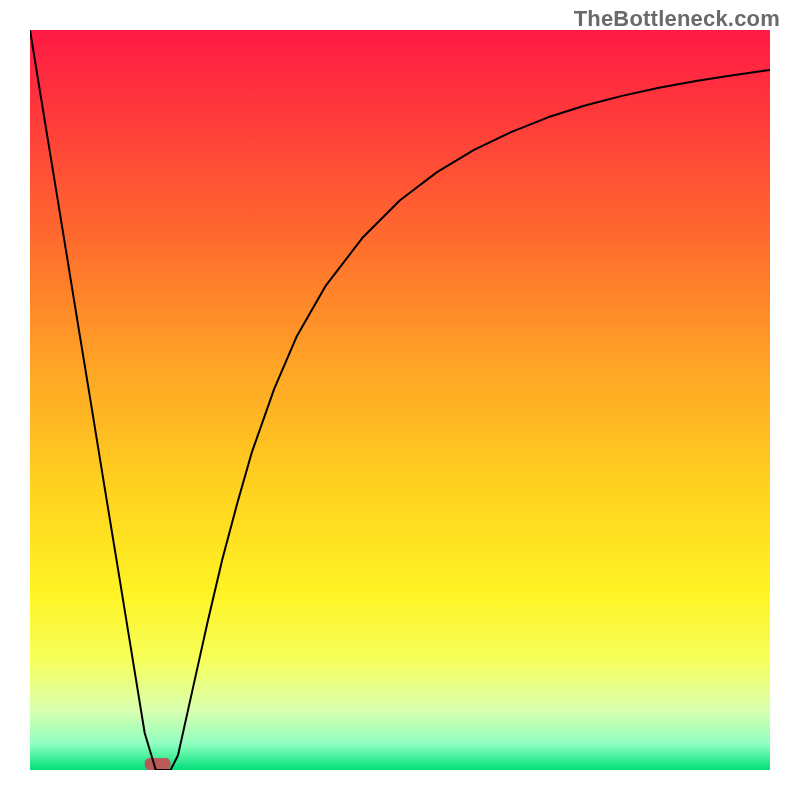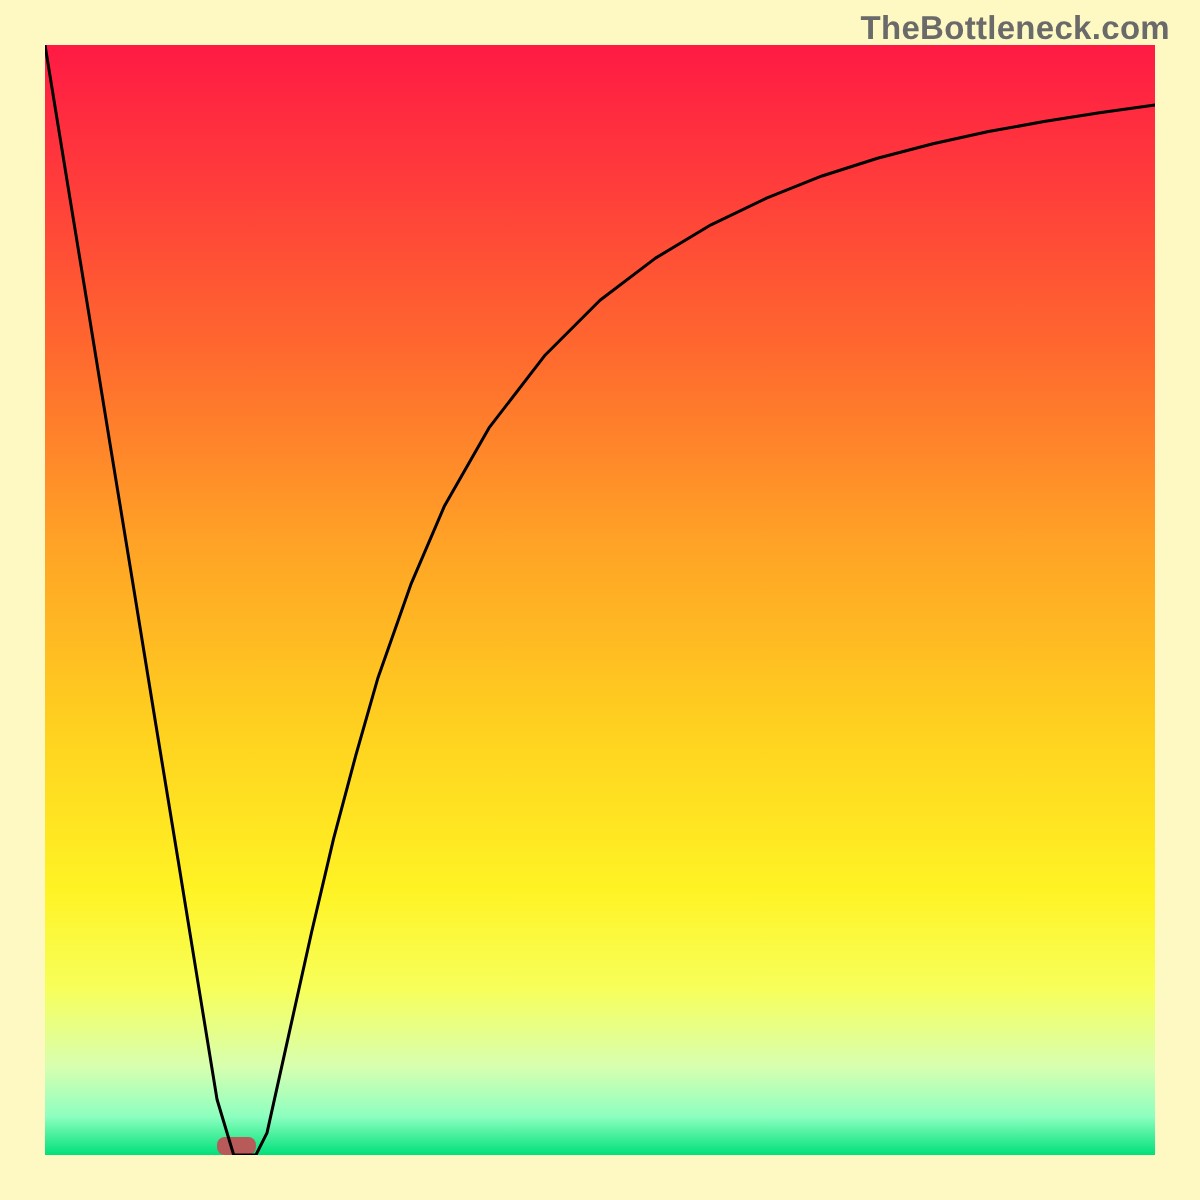--- a/index.html
+++ b/index.html
@@ -8,21 +8,21 @@
     width: 800px;
     height: 800px;
     overflow: hidden;
     background: #000;
     font-family: Arial, Helvetica, sans-serif;
   }
   .frame {
     position: relative;
     width: 800px;
     height: 800px;
-    background: #fef9c3;
+    background: #ffffff;
   }
   .plot-area {
     position: absolute;
     left: 30px;
     top: 30px;
     width: 740px;
     height: 740px;
   }
   .watermark {
     position: absolute;

